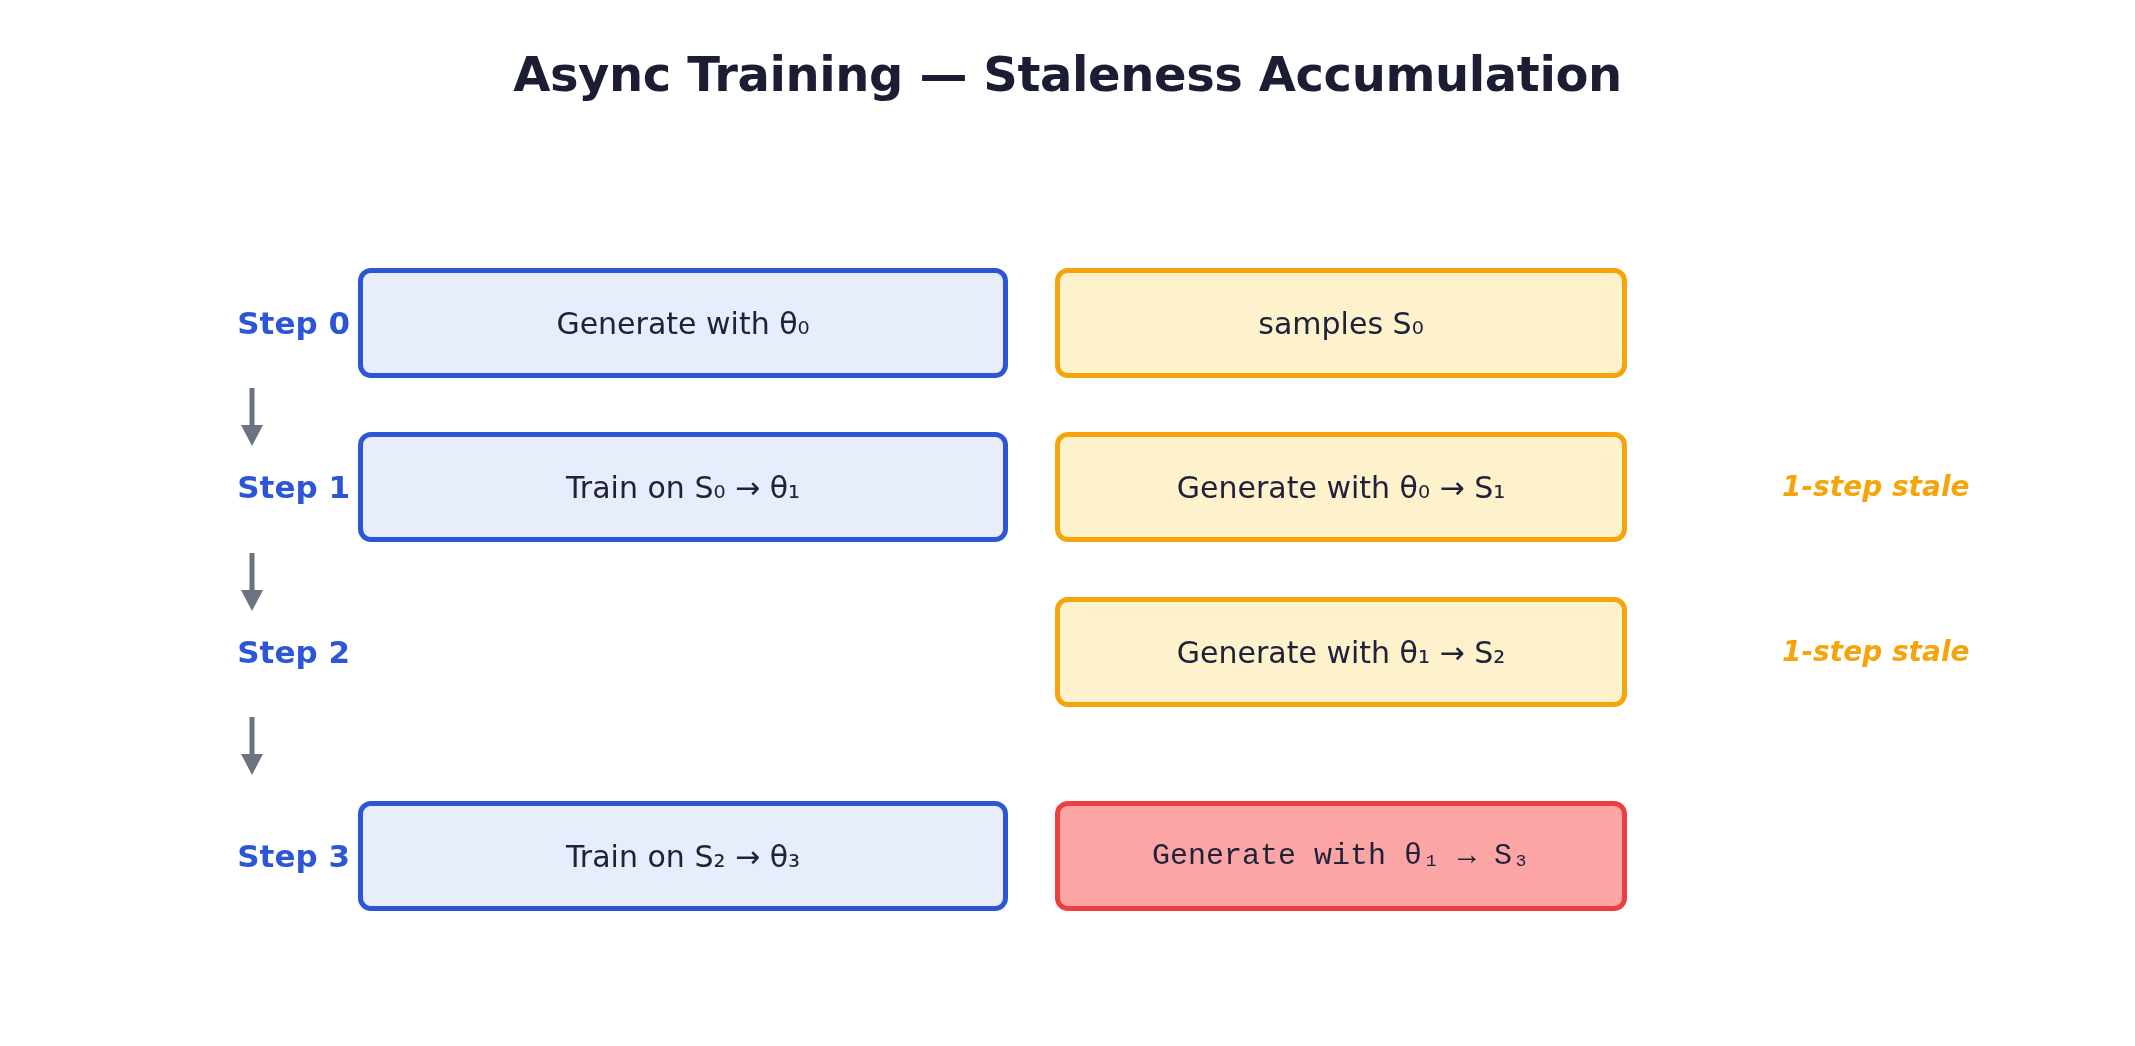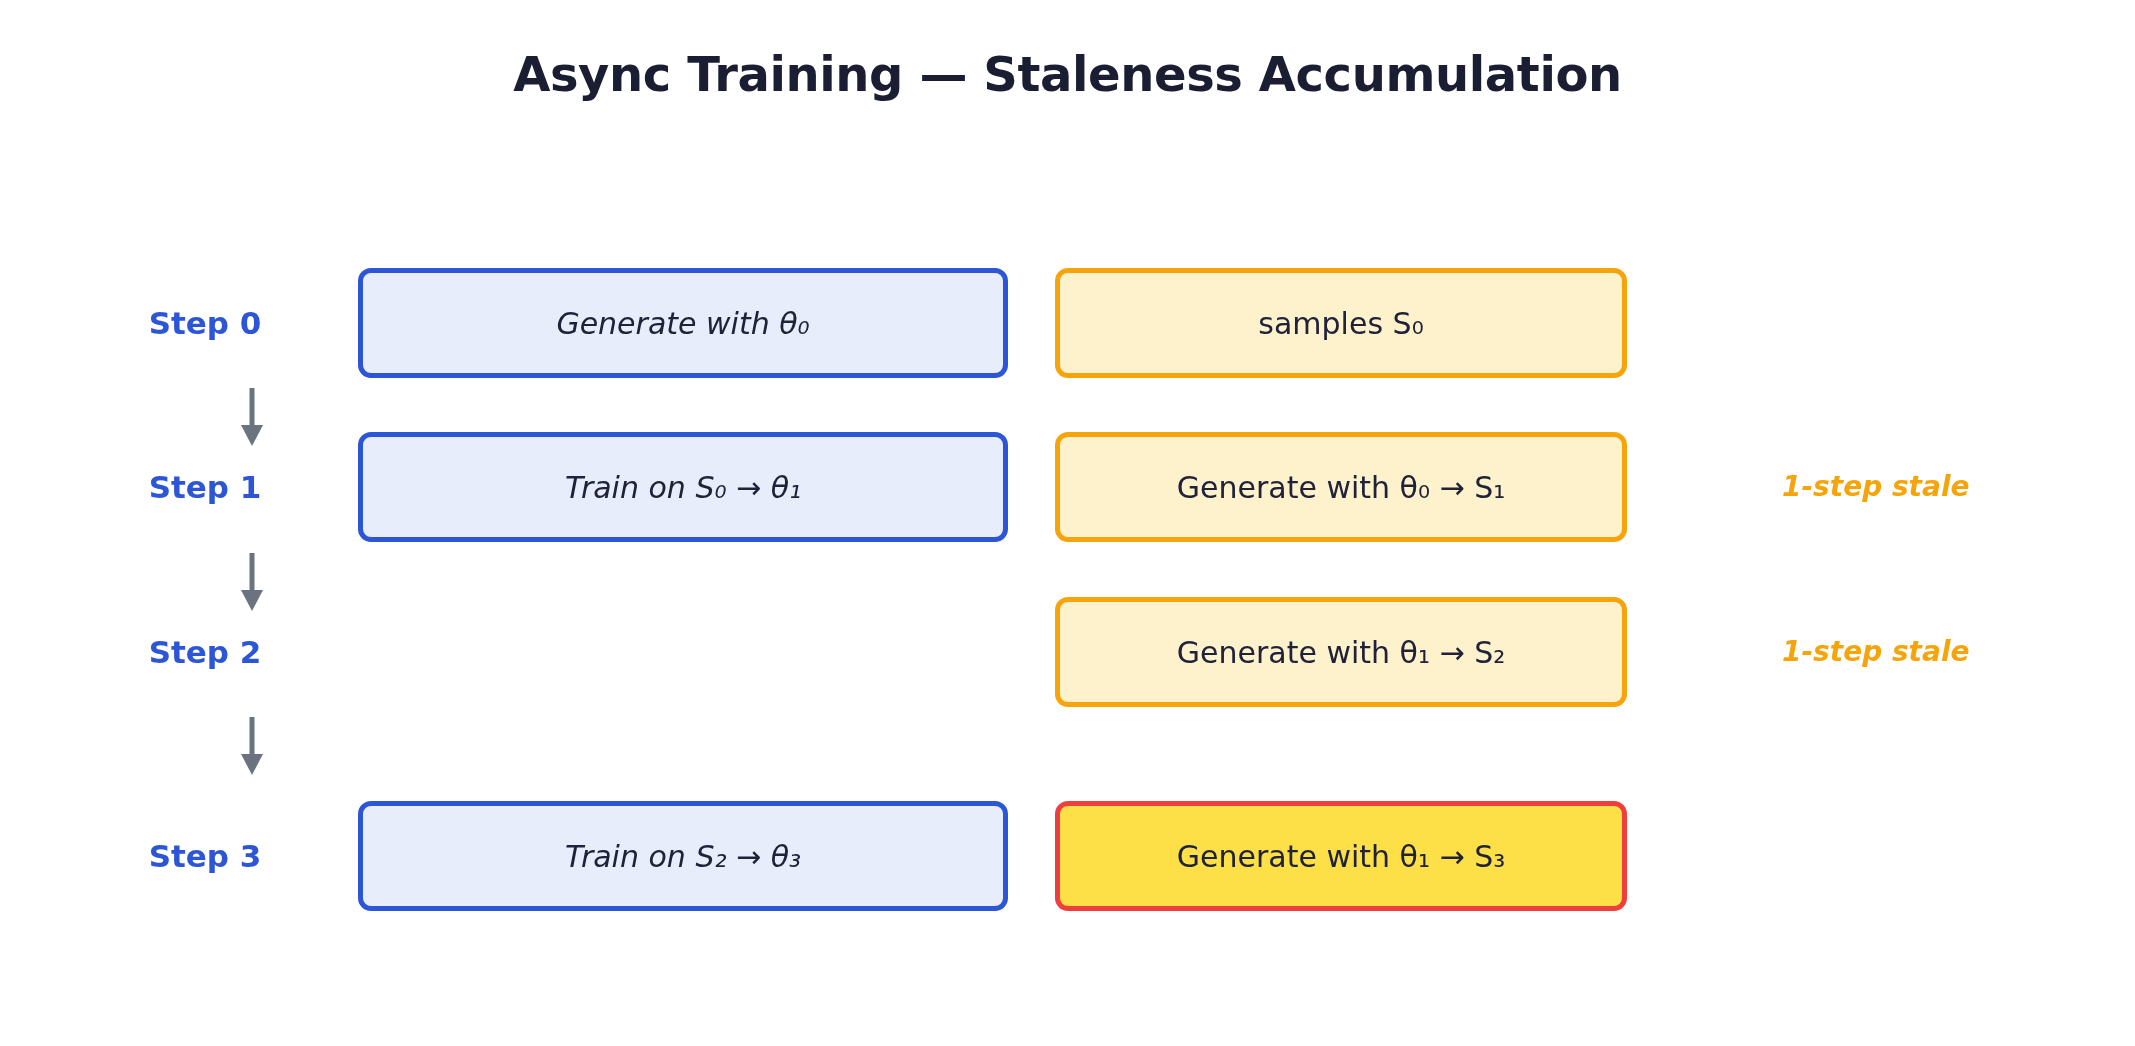--- a/index.html
+++ b/index.html
@@ -50,21 +50,21 @@
   .row-2 { top: 597px; }
   .row-3 { top: 801px; }
 
   
   .step-label {
     position: absolute;
     left: 60px;
     width: 290px;
     height: 110px;
     line-height: 110px;
-    text-align: center;
+    text-align: right;
     font-size: 31px;
     font-weight: bold;
     color: #2d56d6;
     font-family: "DejaVu Sans", "Liberation Sans", sans-serif;
     white-space: nowrap;
   }
 
   
   .box {
     position: absolute;
@@ -77,38 +77,38 @@
     align-items: center;
     justify-content: center;
     font-size: 30px;
     color: #20223a;
     font-family: "DejaVu Sans", "Liberation Sans", sans-serif;
     white-space: nowrap;
   }
   .box-left {
     left: 358px;
     width: 650px;
-    font-style: italic;
   }
   .box-right {
     left: 1055px;
     width: 572px;
   }
 
   .box.blue {
     background: #e8edfb;
     border-color: #2d56d6;
   }
   .box.yellow {
     background: #fdf2cc;
     border-color: #f5a50b;
   }
   .box.red {
-    background: #fde047;
+    background: #fca5a5;
     border-color: #ef3e3e;
+    font-family: Liberation Mono, monospace;
   }
 
   
   .stale {
     position: absolute;
     left: 1782px;
     height: 110px;
     line-height: 110px;
     font-size: 28px;
     font-weight: bold;

